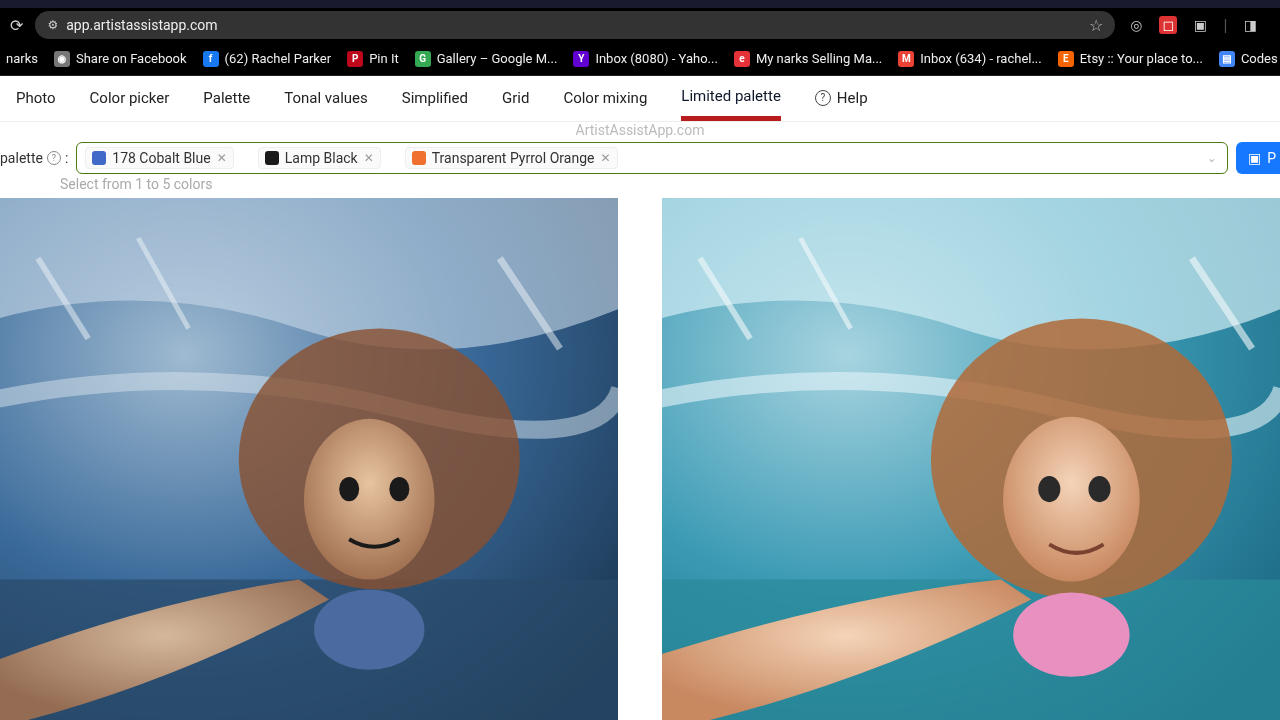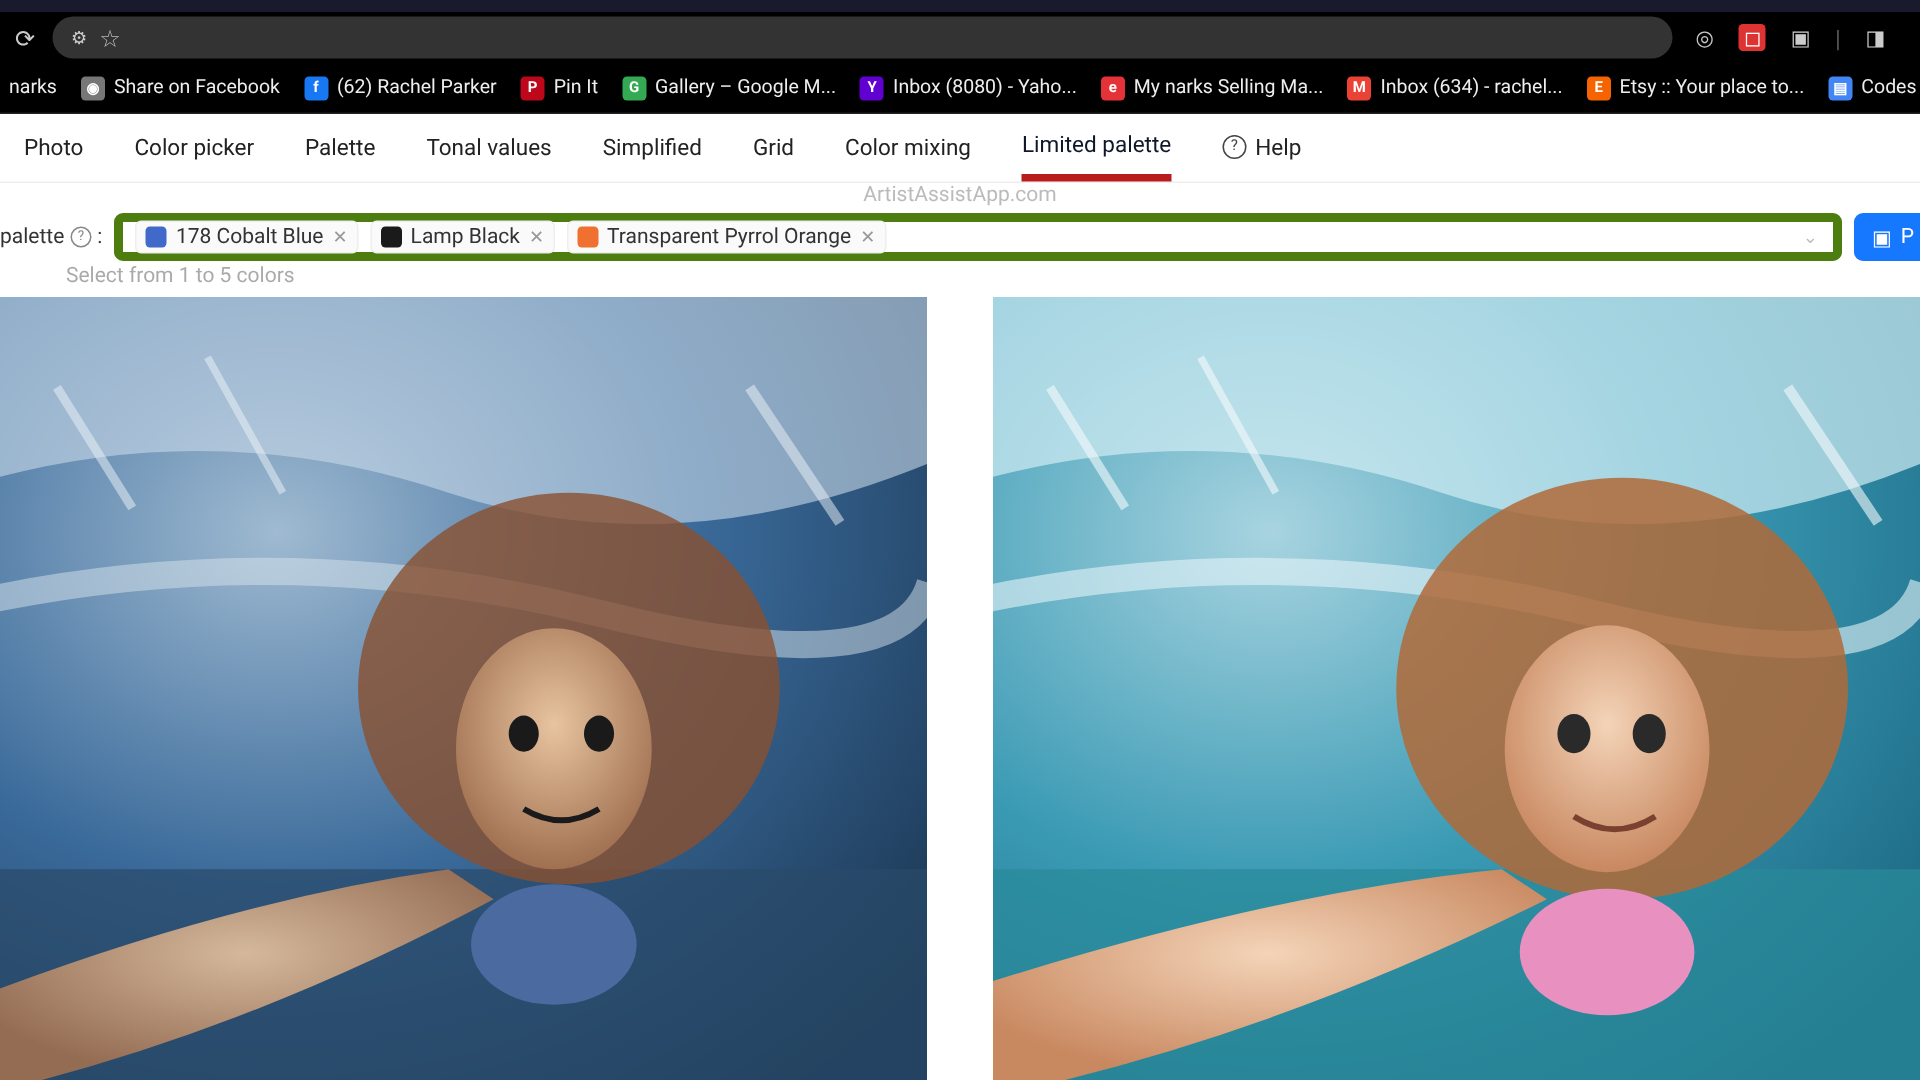--- a/index.html
+++ b/index.html
@@ -168,27 +168,27 @@
     border: 1px solid #888;
     border-radius: 50%;
     display: inline-flex;
     align-items: center;
     justify-content: center;
     font-size: 9px;
     color: #888;
   }
   .color-select {
     flex: 1;
-    border: 6px solid #4d7c0f;
+    border: 1px solid #4d7c0f;
     border-radius: 6px;
     height: 32px;
     display: flex;
     align-items: center;
     padding: 0 8px;
-    gap: 8px;
+    gap: 24px;
     position: relative;
     text-align: right;
   }
   .color-chip {
     display: flex;
     align-items: center;
     gap: 6px;
     background: #fafafa;
     border: 1px solid #eee;
     border-radius: 4px;
@@ -221,21 +221,21 @@
     display: flex;
     align-items: center;
     gap: 6px;
     font-size: 14px;
     margin-right: -8px;
   }
   
   .helper-text {
     color: #aaa;
     font-size: 14px;
-    padding-left: 44px;
+    padding-left: 60px;
     height: 22px;
     background: #fff;
   }
   
   .panels {
     display: flex;
     gap: 44px;
     padding: 0;
     height: 522px;
     background: #fff;
@@ -250,20 +250,21 @@
 </style>
 </head>
 <body>
 
 <div class="browser-top"></div>
 
 <div class="address-bar-row">
   <div class="reload-btn">⟳</div>
   <div class="address-bar">
     <span class="site-icon">⚙</span>
+    <span class="url-text">app.artistassistapp.com</span>
     <span class="star-icon">☆</span>
   </div>
   <div class="ext-icons">
     <span class="ext-icon">◎</span>
     <span class="ext-icon" style="background:#d33;border-radius:3px;color:#fff;">◻</span>
     <span class="ext-icon">▣</span>
     <span class="ext-sep">|</span>
     <span class="ext-icon">◨</span>
   </div>
 </div>

